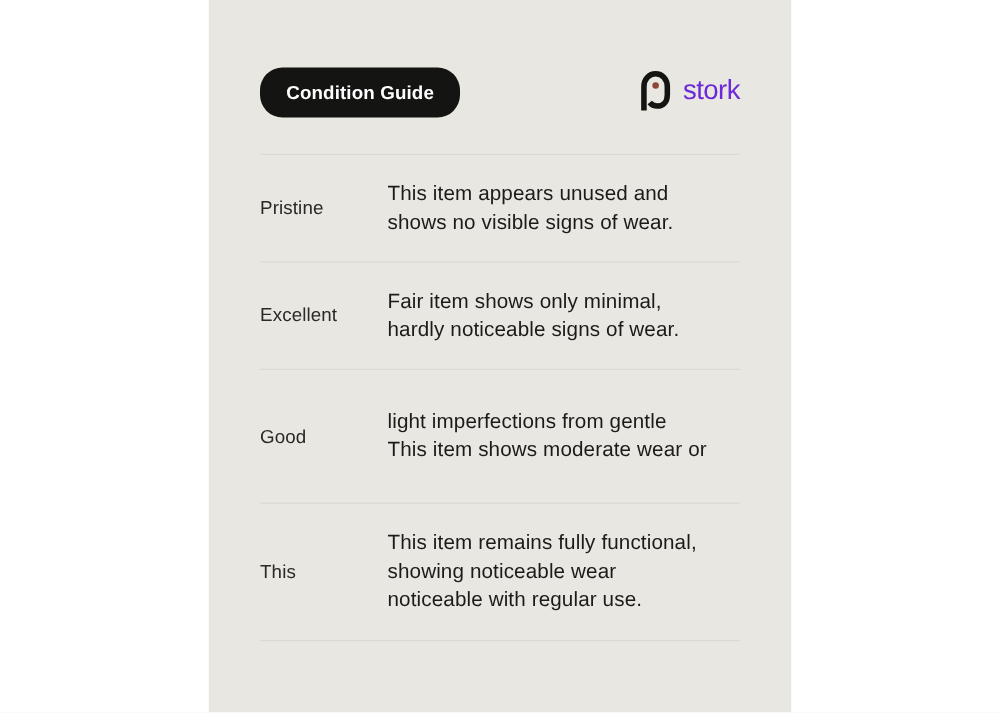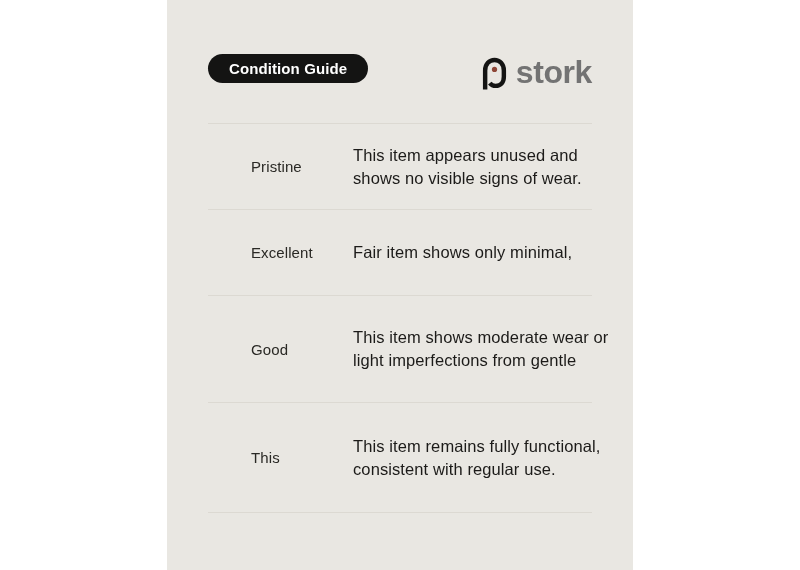--- a/index.html
+++ b/index.html
@@ -34,60 +34,59 @@
     padding-top: 54px;
     display: flex;
     align-items: flex-start;
     justify-content: space-between;
     border-bottom: 1px solid #dcd9d2;
   }
   .badge {
     display: inline-flex;
     align-items: center;
     justify-content: center;
-    height: 29px;
+    height: 40px;
     padding: 0 21px;
     background: #141413;
     color: #ffffff;
     border-radius: 18px;
     font-size: 15px;
     font-weight: 700;
     letter-spacing: 0.1px;
     white-space: nowrap;
   }
   .brand {
     display: flex;
     align-items: center;
     gap: 8px;
     margin-top: 2px;
   }
   .brand svg { display: block; }
   .wordmark {
-    font-size: 32px;
-    font-weight: 700;
+    font-size: 22px;
+    font-weight: 400;
     letter-spacing: -0.4px;
-    color: #737373;
+    color: #6d28d9;
     line-height: 1;
     padding-bottom: 3px;
   }
   .row {
     display: flex;
     align-items: center;
     box-sizing: border-box;
     border-bottom: 1px solid #dcd9d2;
   }
   .row-1, .row-2 { min-height: 86px; }
   .row-3 { min-height: 107px; }
   .row-4 { min-height: 110px; }
   .cond-label {
     flex: 0 0 102px;
     font-size: 15px;
     color: #2a2925;
     letter-spacing: 0.1px;
-    margin-left: 43px;
   }
   .cond-desc {
     flex: 1;
     font-size: 16.5px;
     line-height: 23px;
     color: #1c1b19;
     letter-spacing: 0.1px;
     padding: 14px 0;
   }
   .desc-line {
@@ -121,34 +120,36 @@
         <div class="cond-desc">
           <span class="desc-line">This item appears unused and</span>
           <span class="desc-line">shows no visible signs of wear.</span>
         </div>
       </div>
 
       <div class="row row-2">
         <div class="cond-label">Excellent</div>
         <div class="cond-desc">
           <span class="desc-line">Fair item shows only minimal,</span>
+          <span class="desc-line">hardly noticeable signs of wear.</span>
         </div>
       </div>
 
       <div class="row row-3">
         <div class="cond-label">Good</div>
         <div class="cond-desc">
+          <span class="desc-line">light imperfections from gentle</span>
           <span class="desc-line">This item shows moderate wear or</span>
-          <span class="desc-line">light imperfections from gentle</span>
         </div>
       </div>
 
       <div class="row row-4">
         <div class="cond-label">This</div>
         <div class="cond-desc">
           <span class="desc-line">This item remains fully functional,</span>
-          <span class="desc-line">consistent with regular use.</span>
+          <span class="desc-line">showing noticeable wear</span>
+          <span class="desc-line">noticeable with regular use.</span>
         </div>
       </div>
 
     </div>
   </div>
 </div>
 
 </body></html>

